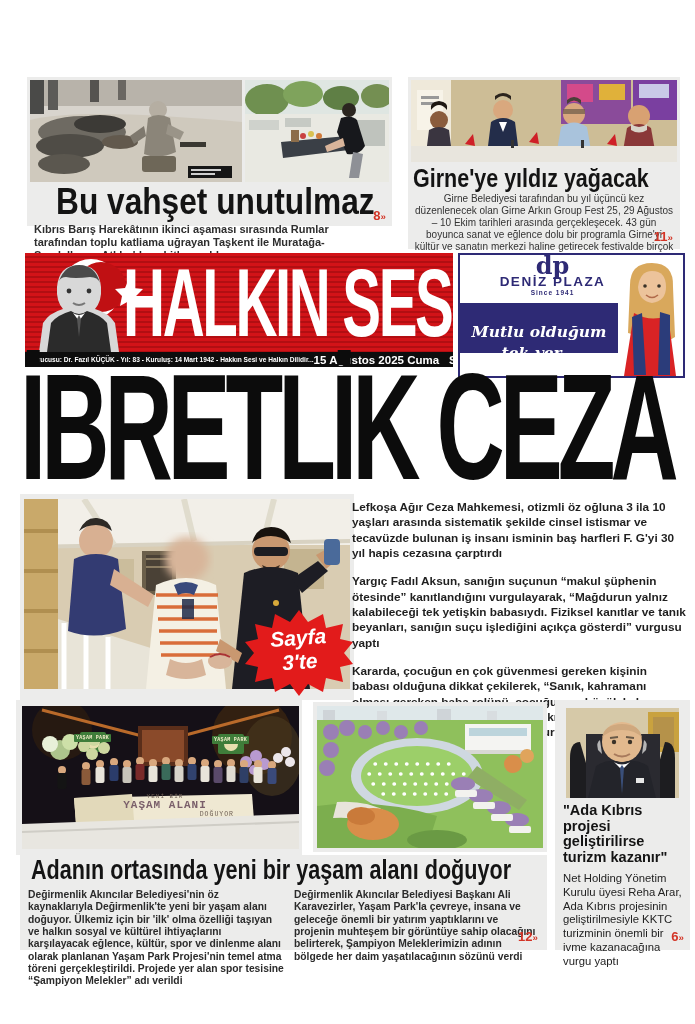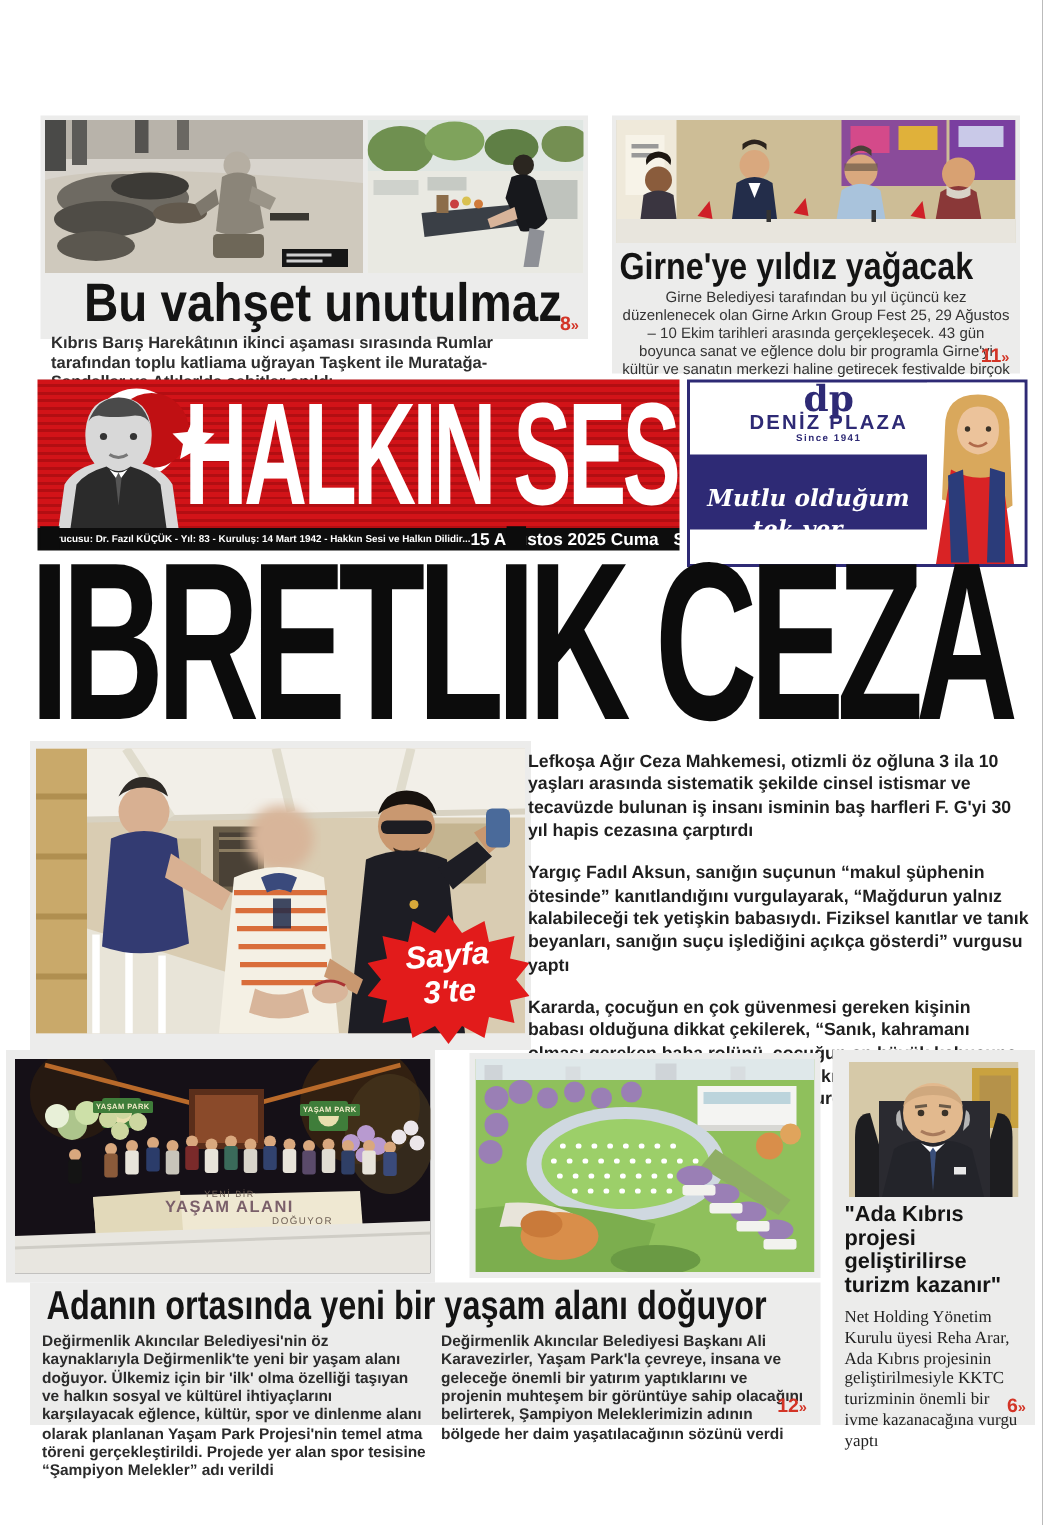--- a/index.html
+++ b/index.html
@@ -269,21 +269,21 @@
       <div>3'te</div>
     </div>
   </div>
 
   <div class="midtext">
     <p>Lefkoşa Ağır Ceza Mahkemesi, otizmli öz oğluna 3 ila 10 yaşları arasında sistematik şekilde cinsel istismar ve tecavüzde bulunan iş insanı isminin baş harfleri F. G'yi 30 yıl hapis cezasına çarptırdı</p>
     <p>Yargıç Fadıl Aksun, sanığın suçunun “makul şüphenin ötesinde” kanıtlandığını vurgulayarak, “Mağdurun yalnız kalabileceği tek yetişkin babasıydı. Fiziksel kanıtlar ve tanık beyanları, sanığın suçu işlediğini açıkça gösterdi”  vurgusu yaptı</p>
     <p>Kararda, çocuğun en çok güvenmesi gereken kişinin babası olduğuna dikkat çekilerek, “Sanık, kahramanı olması gereken baba rolünü, çocuğun en büyük kabusuna dönüştürdü. Otizmli bir çocuğun çıkmayan sesi olması gerekirken, sessiz çığlıklarını susturdu”ifadelerini kullandı</p>
   </div>
 
-  <div class="card" style="left:4px;top:700px;width:286px;height:155px;">
+  <div class="card" style="left:16px;top:700px;width:286px;height:155px;font-family:Liberation Mono, monospace;">
     <div class="abs" style="left:6px;top:6px;">
       <svg width="277" height="143" viewBox="0 0 277 143">
         <rect width="277" height="143" fill="#151017"></rect>
         <circle cx="230" cy="30" r="40" fill="#3a2410" opacity="0.8"></circle>
         <circle cx="40" cy="24" r="30" fill="#2a1c10" opacity="0.8"></circle>
         <ellipse cx="250" cy="50" rx="30" ry="40" fill="#4a3a20" opacity="0.6"></ellipse>
         <line x1="20" y1="4" x2="120" y2="30" stroke="#b96a2a" stroke-width="3"></line>
         <line x1="257" y1="4" x2="160" y2="30" stroke="#b96a2a" stroke-width="3"></line>
         <rect x="116" y="20" width="50" height="40" fill="#5a2e1a"></rect>
         <rect x="120" y="24" width="42" height="32" fill="#8a4a2a"></rect>
@@ -430,17 +430,17 @@
         <path d="M82 58 q-12 -8 -24 -4 l-2 36 h34 Z" fill="#23242a"></path>
         <path d="M48 54 l8 8 8 -8 q-8 5 -16 0" fill="#fff"></path>
         <path d="M54 60 l2 -3 2 3 -2 26 Z" fill="#3a4f7a"></path>
         <rect x="70" y="70" width="8" height="5" fill="#e8e8e8"></rect>
       </svg>
     </div>
     <div class="side-hl abs" style="left:8px;top:103px;width:122px;white-space:pre-line;">"Ada Kıbrıs
 projesi
 geliştirilirse
 turizm kazanır"</div>
-    <div class="abs" style="left:8px;top:172px;width:120px;font-size:11.3px;color:#222;line-height:1.22;font-family:Liberation Serif, serif;">Net Holding Yönetim Kurulu üyesi Reha Arar, Ada Kıbrıs projesinin geliştirilmesiyle KKTC turizminin önemli bir ivme kazanacağına vurgu yaptı</div>
+    <div class="abs" style="left:8px;top:172px;width:120px;font-size:11.3px;color:#222;line-height:1.22;">Net Holding Yönetim Kurulu üyesi Reha Arar, Ada Kıbrıs projesinin geliştirilmesiyle KKTC turizminin önemli bir ivme kazanacağına vurgu yaptı</div>
     <div class="ref abs" style="right:7px;bottom:6px;font-size:13px;"><span>6</span><span class="arr">»</span></div>
   </div>
 
 </div>
 
 </body></html>

